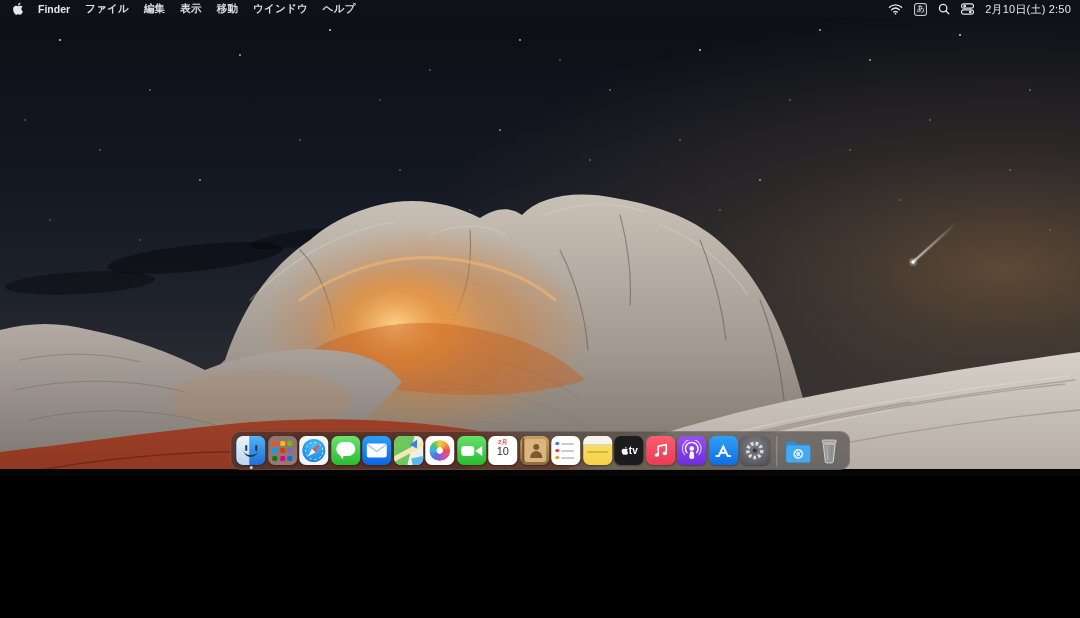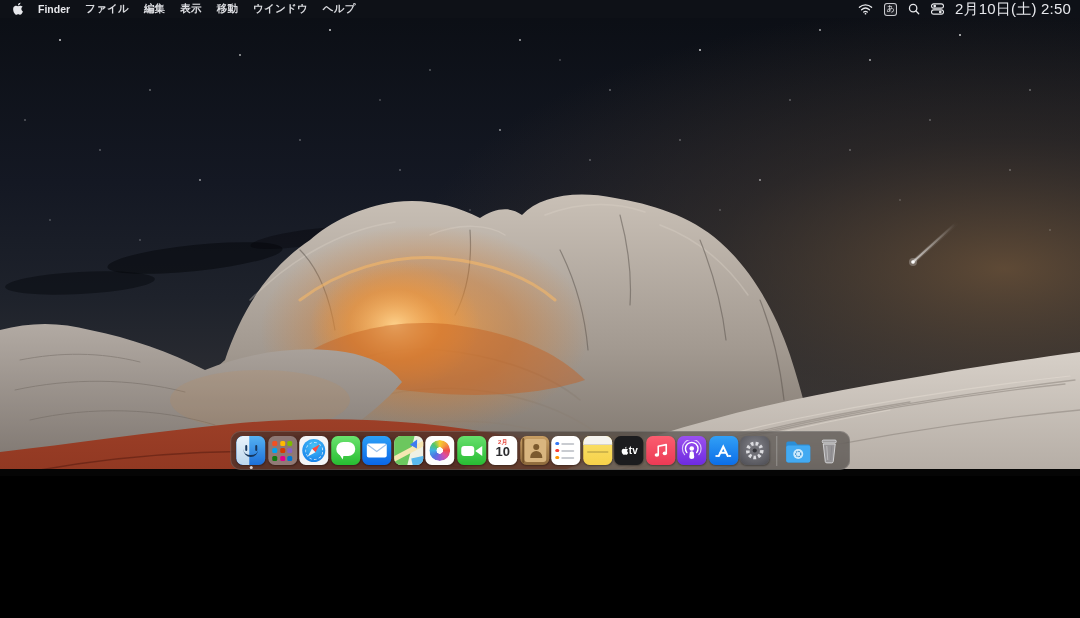--- a/index.html
+++ b/index.html
@@ -15,21 +15,21 @@
     display:flex; align-items:center; justify-content:space-between;
     background:rgba(16,18,24,0.78); color:#e7e8ec; font-size:10.5px; z-index:30; }
   .mb-left { display:flex; align-items:center; gap:15px; padding-left:11px; }
   .mb-right { display:flex; align-items:center; gap:11px; padding-right:9px; }
   .mb-app { font-weight:700; }
   .mb-item { font-weight:700; opacity:.95; letter-spacing:.2px; }
   .mb-icon { display:flex; align-items:center; justify-content:center; height:14px; }
   .inputsrc { width:13px; height:13px; border:1px solid rgba(230,231,236,.85); border-radius:3px;
     display:flex; align-items:center; justify-content:center; font-size:8px; line-height:1;
     color:#f0f1f4; background:rgba(255,255,255,.07); }
-  .clock { font-size:15px; white-space:nowrap; letter-spacing:.2px; }
+  .clock { font-size:11px; white-space:nowrap; letter-spacing:.2px; }
 
   
   .bottom-strip { position:absolute; left:0; bottom:0; width:1080px; height:7px; background:#050505; z-index:40; }
 
   
   .dock { position:absolute; left:50%; transform:translateX(-50%); bottom:6px; z-index:50;
     display:flex; align-items:center; gap:2.5px; padding:3.5px 5px;
     background:rgba(52,50,48,0.55); border:1px solid rgba(255,255,255,.14);
     border-radius:10px; backdrop-filter:blur(8px); }
   .dock-item { position:relative; width:29px; height:29px; }
@@ -81,21 +81,21 @@
     background:conic-gradient(#f6d02f,#f59a3d,#ee4d4d,#d94fa4,#8f5bd9,#4f74e3,#41b0e8,#4fc76a,#f6d02f);
     -webkit-mask:radial-gradient(circle,transparent 3px,#000 3.5px); mask:radial-gradient(circle,transparent 3px,#000 3.5px); }
   
   .ic-facetime { background:linear-gradient(180deg,#66e06c,#28bc33); }
   .ic-facetime .cam { position:absolute; left:4.5px; top:9.5px; width:13px; height:10px; background:#fff; border-radius:3px; }
   .ic-facetime .lens { position:absolute; right:4px; top:9.5px; width:0; height:0;
     border-top:5px solid transparent; border-bottom:5px solid transparent; border-right:7px solid #fff; }
   
   .ic-calendar { background:#fff; display:flex; flex-direction:column; align-items:center; }
   .cal-month { color:#e8493f; font-size:6px; font-weight:700; margin-top:2.5px; line-height:1; }
-  .cal-day { color:#2b2b2e; font-size:13px; font-weight:700; line-height:1.1; }
+  .cal-day { color:#2b2b2e; font-size:11px; font-weight:400; line-height:1.1; }
   
   .ic-contacts { background:linear-gradient(180deg,#c89e63,#8e6a3c); }
   .ic-contacts .page { position:absolute; left:4px; top:3px; right:3px; bottom:3px;
     background:#d9b57f; border-radius:3px; }
   .ic-contacts .spine { position:absolute; left:2px; top:2px; width:2.5px; bottom:2px;
     background:#74522a; border-radius:2px; }
   .ic-contacts .head { position:absolute; left:13px; top:8px; width:6px; height:6px; border-radius:50%; background:#7c5a2e; }
   .ic-contacts .body { position:absolute; left:10px; top:15px; width:12px; height:7px;
     border-radius:6px 6px 0 0; background:#7c5a2e; }
   

